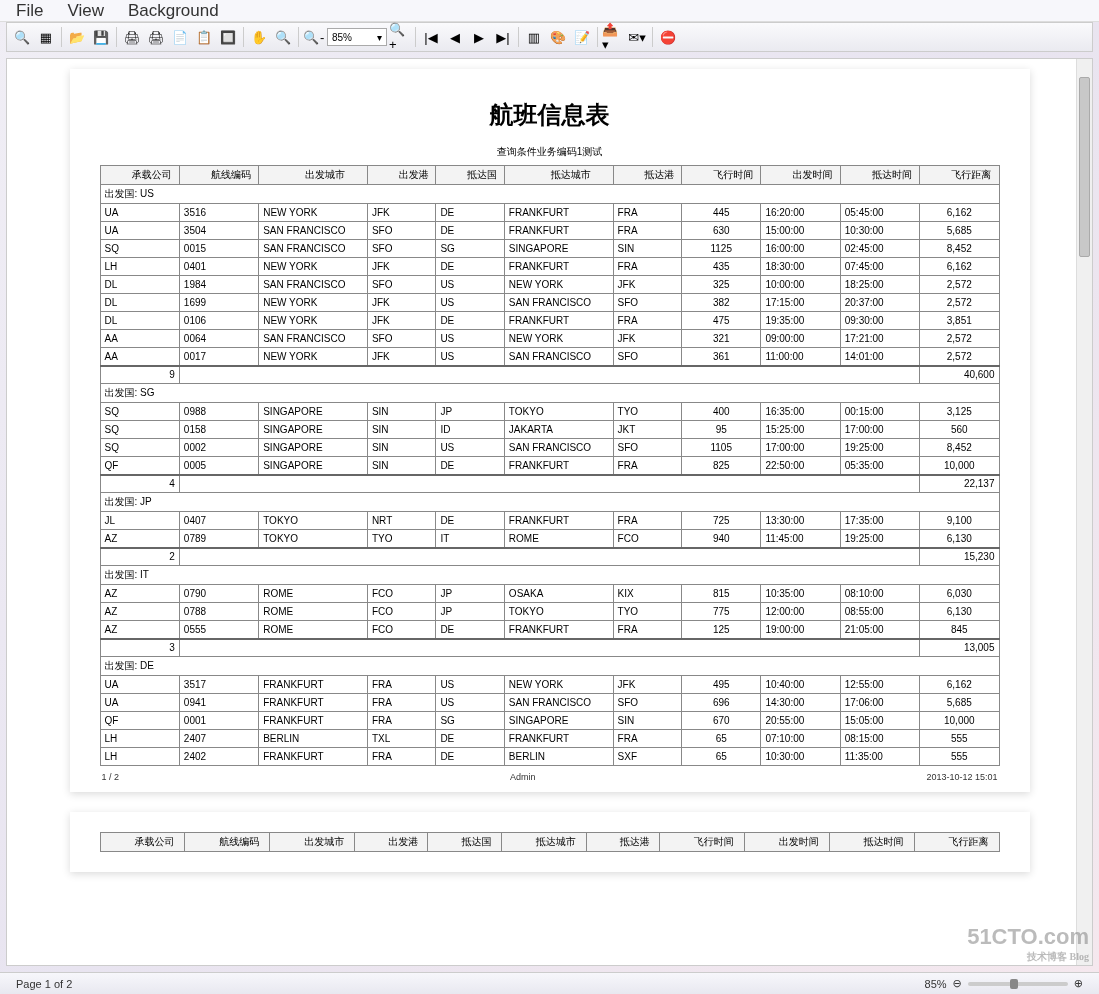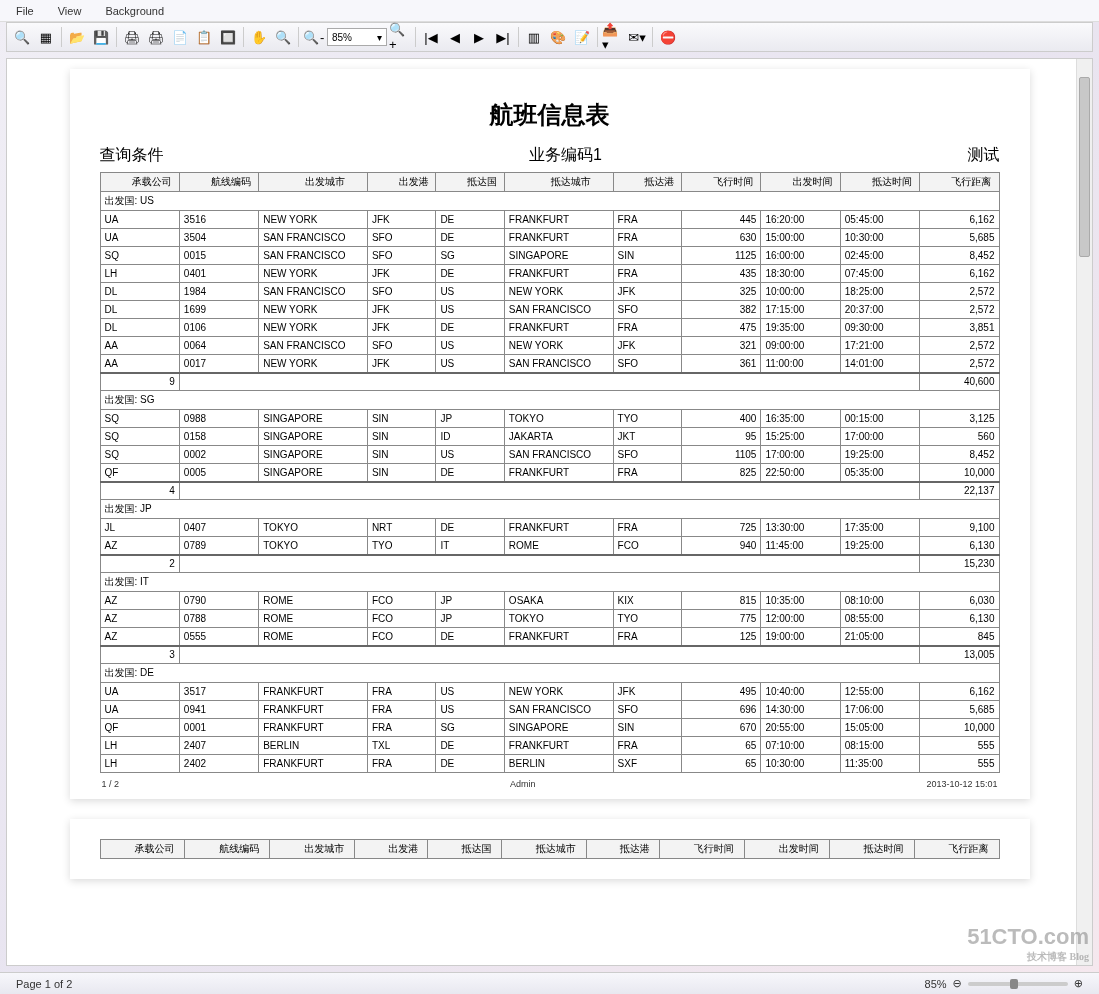--- a/index.html
+++ b/index.html
@@ -6,39 +6,39 @@
 body { background: linear-gradient(135deg, #f0eef5 0%, #e8e4f0 50%, #f5e8ee 100%); width: 1099px; height: 994px; overflow: hidden; position: relative; }
 
 .window { width: 1099px; height: 994px; display: flex; flex-direction: column; }
 .titlebar { height: 24px; background: linear-gradient(#f7f7fb, #e8e8f0); border-bottom: 1px solid #ccc; display: flex; align-items: center; padding: 0 6px; font-size: 11px; color: #444; }
 .titlebar .app-icon { width: 14px; height: 14px; background: #6699cc; border-radius: 2px; margin-right: 6px; }
 .titlebar .title { flex: 0 0 auto; }
 .titlebar .speed-badge { margin: 0 auto; background: #fff; border: 1px solid #ccc; border-radius: 3px; padding: 1px 8px; font-size: 10px; display: flex; align-items: center; gap: 4px; }
 .titlebar .win-controls { display: flex; gap: 4px; }
 .titlebar .win-btn { width: 24px; height: 16px; background: linear-gradient(#fdfdfd,#e6e6e6); border: 1px solid #bbb; border-radius: 3px; display: flex; align-items: center; justify-content: center; font-size: 9px; color: #555; cursor: pointer; }
 
-.menubar { height: 22px; background: #f7f7fb; display: flex; align-items: center; gap: 16px; padding: 0 12px; font-size: 11px; color: #333; border-bottom: 1px solid #ddd; }
+.menubar { height: 22px; background: #f7f7fb; display: flex; align-items: center; gap: 16px; padding: 0 12px; font-size: 17px; color: #333; border-bottom: 1px solid #ddd; }
 .menu-item { cursor: pointer; padding: 2px 4px; }
 
 .toolbar { height: 30px; background: linear-gradient(#fafafc,#eaeaf0); border: 1px solid #ccc; margin: 0 6px; display: flex; align-items: center; gap: 2px; padding: 0 4px; }
 .tb-btn { width: 22px; height: 22px; display: flex; align-items: center; justify-content: center; font-size: 13px; cursor: pointer; border-radius: 2px; }
 .tb-sep { width: 1px; height: 20px; background: #ccc; margin: 0 2px; }
 .zoom-box { width: 60px; height: 18px; border: 1px solid #aaa; background: #fff; font-size: 10px; padding: 0 4px; display: flex; align-items: center; justify-content: space-between; }
 
 .workspace { flex: 1; margin: 6px; background: #fff; border: 1px solid #ccc; position: relative; overflow: auto; padding: 10px 30px; }
 .page { width: 960px; margin: 0 auto 20px; background: #fff; box-shadow: 0 2px 8px rgba(0,0,0,0.15); padding: 20px 30px 10px; position: relative; }
 .page.peek { height: 60px; overflow: hidden; }
 
 .doc-title { text-align: center; font-size: 24px; font-weight: bold; margin: 10px 0 14px; }
-.doc-subhead { display: flex; justify-content: space-between; font-size: 16px; margin-bottom: 6px; }
+.doc-subhead { display: flex; justify-content: center; font-size: 10px; margin-bottom: 6px; }
 
 table.data { width: 100%; border-collapse: collapse; font-size: 10px; }
 table.data th, table.data td { border: 1px solid #888; padding: 2px 4px; height: 18px; text-align: left; white-space: nowrap; overflow: hidden; }
 table.data th { background: #f3f3f3; font-weight: normal; text-align: center; padding-left: 28px; }
-table.data .num { text-align: right; }
+table.data .num { text-align: center; }
 table.data .group td { background: #fff; font-weight: normal; border-left: 1px solid #888; border-right: 1px solid #888; }
 table.data .subtotal td { text-align: right; border-top: 2px solid #666; }
 .col-carrier{width:50px;} .col-route{width:50px;} .col-dcity{width:100px;} .col-dport{width:40px;}
 .col-acountry{width:45px;} .col-acity{width:100px;} .col-aport{width:40px;}
 .col-ftime{width:55px;} .col-dtime{width:60px;} .col-atime{width:60px;} .col-dist{width:70px;}
 
 .page-footer { display: flex; justify-content: space-between; font-size: 9px; color: #333; margin-top: 6px; padding: 0 2px; text-align: right; }
 
 .statusbar { height: 22px; background: linear-gradient(#f7f7fb,#e8e8f0); border-top: 1px solid #ccc; display: flex; align-items: center; justify-content: space-between; padding: 0 16px; font-size: 11px; color: #333; }
 .zoom-ctrl { display: flex; align-items: center; gap: 6px; }

